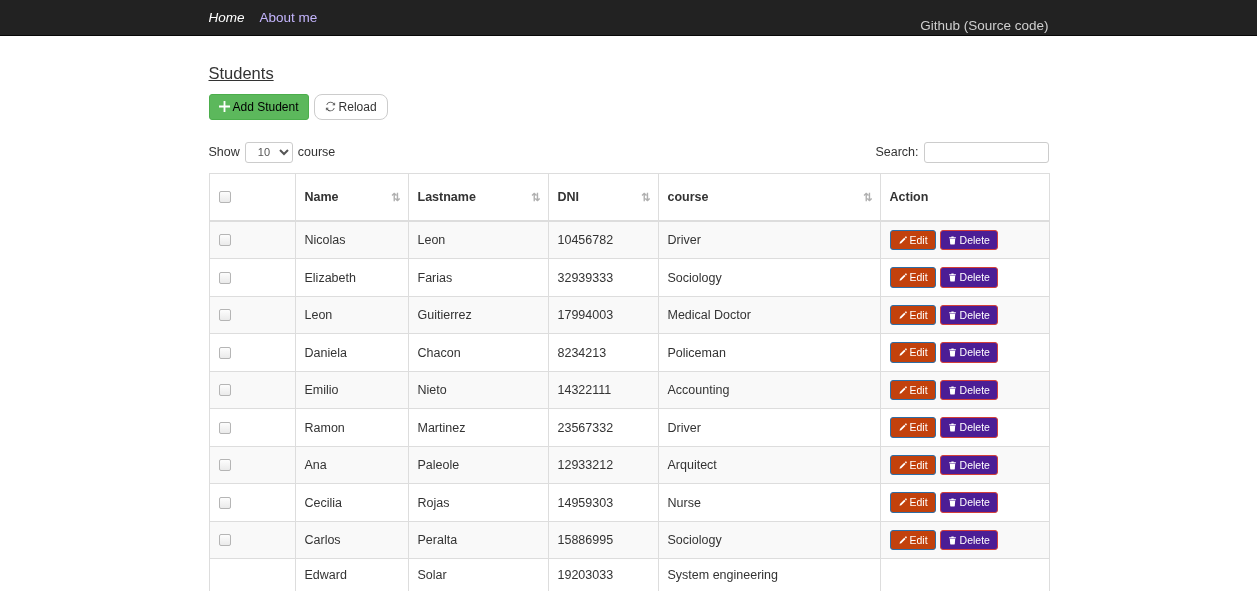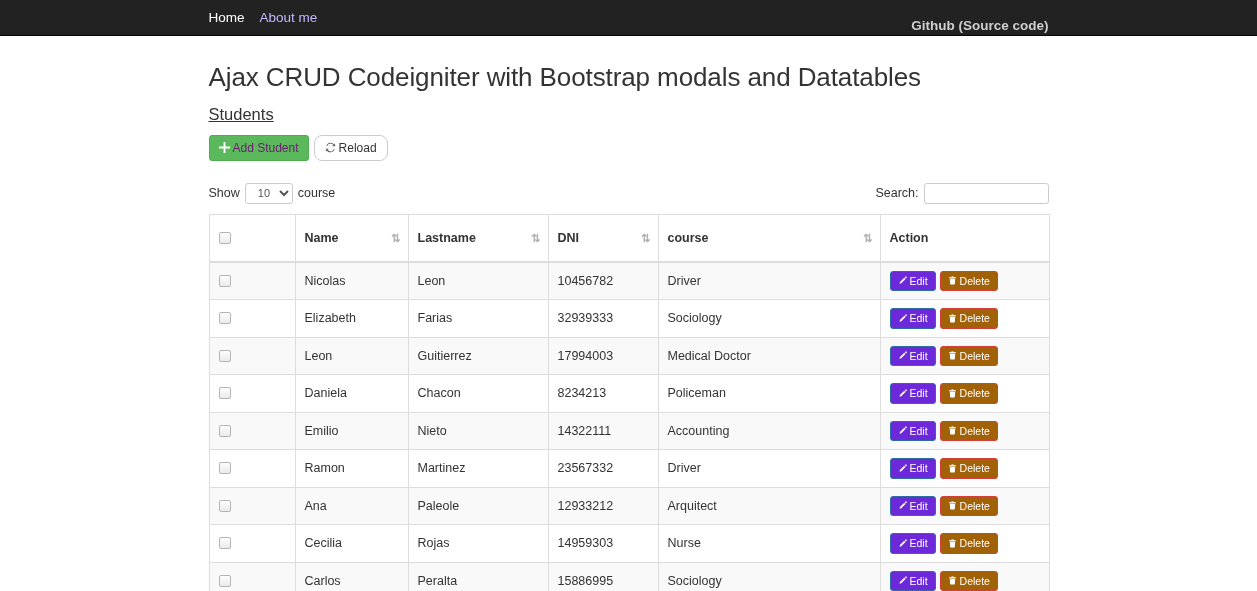--- a/index.html
+++ b/index.html
@@ -39,34 +39,34 @@
     align-items: center;
     height: 35px;
   }
   .nav-right {
     position: absolute;
     right: 0;
     top: 0;
     display: flex;
     align-items: center;
     height: 50px;
-    font-weight: bold;
   }
   .nav-link {
     color: #c4b5fd;
     font-size: 13.5px;
     text-decoration: none;
     padding: 0 15px 0 0;
     line-height: 35px;
     cursor: pointer;
     white-space: nowrap;
   }
   .nav-link.active {
     color: #ffffff;
     font-weight: 500;
+    font-style: italic;
   }
   .nav-link.right-link {
     padding: 0;
     color: #cfcfcf;
   }
 
   
   .container {
     width: 840px;
     margin: 0 auto;
@@ -109,21 +109,21 @@
     border-radius: 3px;
     border: 1px solid transparent;
     cursor: pointer;
     font-family: "Liberation Sans", sans-serif;
     white-space: nowrap;
     user-select: none;
   }
   .btn-success {
     background: #5cb85c;
     border-color: #4cae4c;
-    color: #701a75;
+    color: #000000;
     padding: 6px 9px;
   }
   .btn-default {
     background: #ffffff;
     border-color: #cccccc;
     color: #333333;
     padding: 6px 10px;
     border-radius: 8px;
   }
   .ico {
@@ -263,41 +263,40 @@
     font-size: 10.5px;
     line-height: 1;
     padding: 4px 7px;
     border-radius: 3px;
     border: 1px solid transparent;
     color: #ffffff;
     cursor: pointer;
     white-space: nowrap;
     user-select: none;
   }
-  .btn-primary { background: #6d28d9; border-color: #2e6da4; }
-  .btn-danger  { background: #a16207; border-color: #d43f3a; }
+  .btn-primary { background: #c2410c; border-color: #2e6da4; }
+  .btn-danger  { background: #4c1d95; border-color: #d43f3a; }
 </style>
 </head>
 <body>
 
 <div class="navbar">
   <div class="navbar-inner">
     <div class="nav-left">
       <a class="nav-link active">Home</a>
       <a class="nav-link">About me</a>
     </div>
     <div class="nav-right">
       <a class="nav-link right-link">Github (Source code)</a>
     </div>
   </div>
 </div>
 
 <div class="container">
 
-  <h1 class="page-title">Ajax CRUD Codeigniter with Bootstrap modals and Datatables</h1>
 
   <div>
     <h4 class="section-title">Students</h4>
   </div>
 
   <div class="btn-row">
     <div class="btn btn-success">
       <span class="ico">
         <svg width="11" height="11" viewBox="0 0 12 12">
             <path d="M5 0h2v5h5v2H7v5H5V7H0V5h5z" fill="#ffffff"></path>

